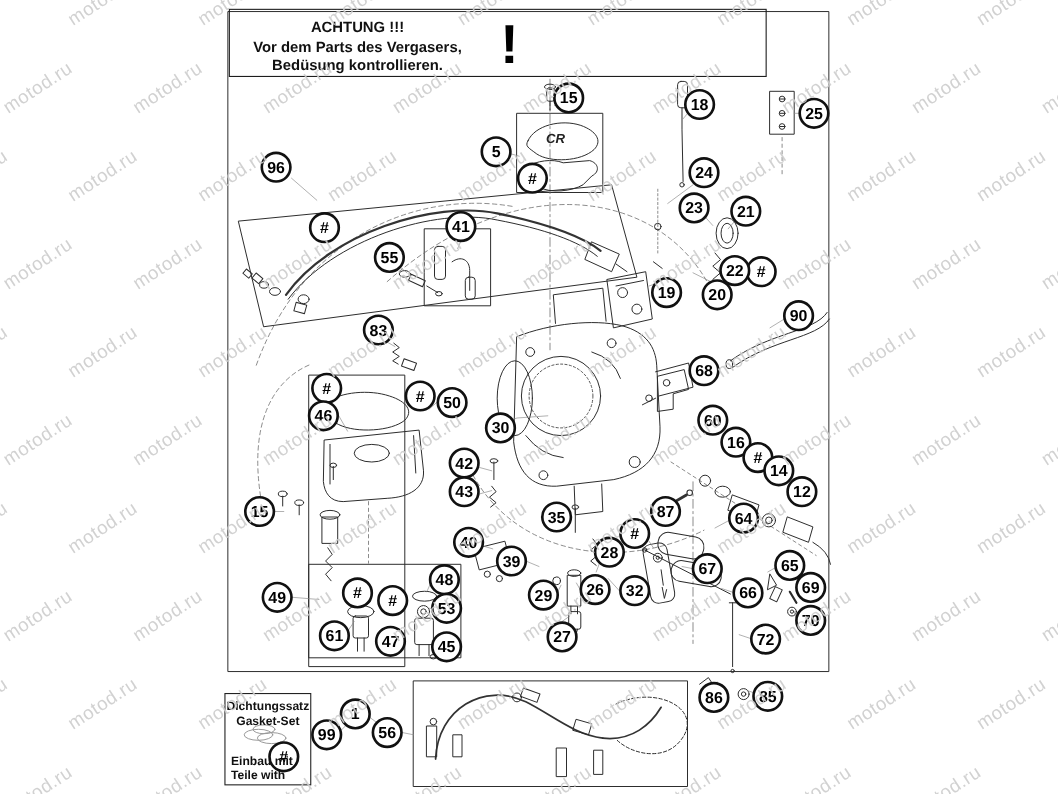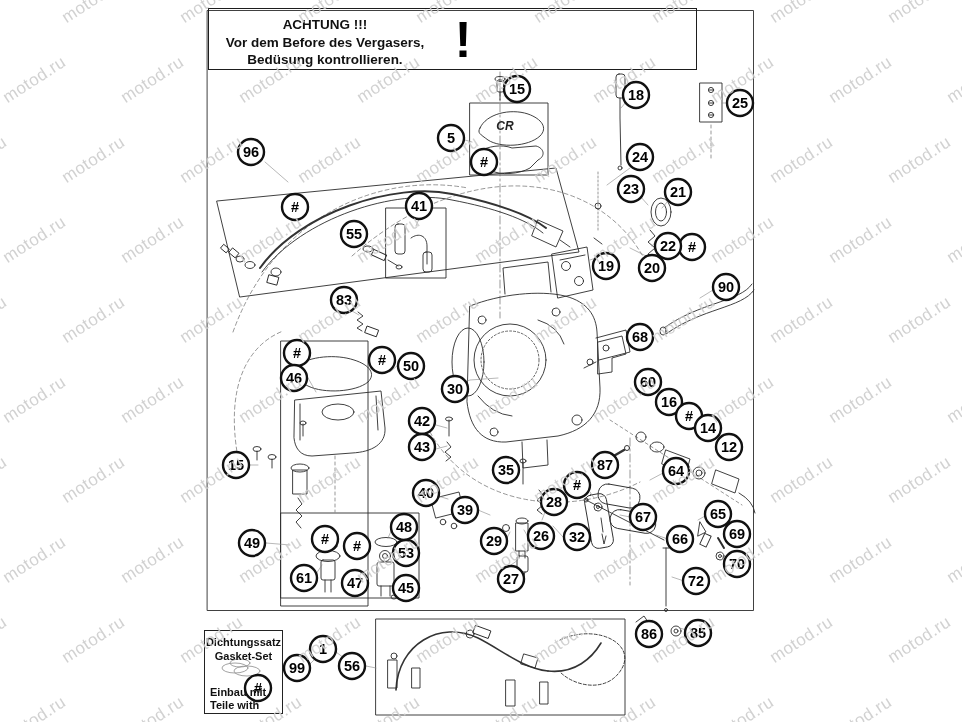--- a/index.html
+++ b/index.html
@@ -601,21 +601,21 @@
             <circle r="13" fill="#fff" stroke="#111111" stroke-width="2.4"></circle>
             <text y="5" text-anchor="middle" font-size="14.5" font-weight="700" fill="#000" stroke="none" font-family="Liberation Sans, sans-serif">#</text>
           </g>
         </g>
     </g>
   </svg>
 
   <div class="warning-box">
     <div class="warn-col warn-de">
       <span>ACHTUNG !!!</span>
-      <span>Vor dem Before des Vergasers,</span>
+      <span>Vor dem Parts des Vergasers,</span>
       <span>Bedüsung kontrollieren.</span>
     </div>
     <div class="warn-excl">!</div>
   </div>
 
   <div class="gasket-box">
     <span>Dichtungssatz</span>
     <span>Gasket-Set</span>
     <span class="gasket-spacer"></span>
     <span class="gasket-note">Einbau mit</span>

